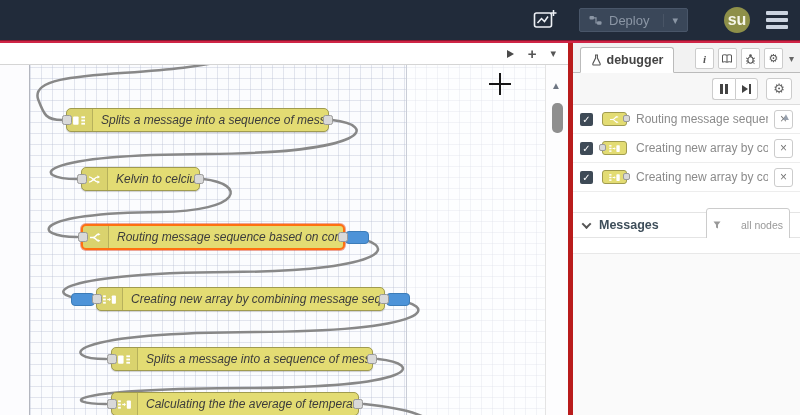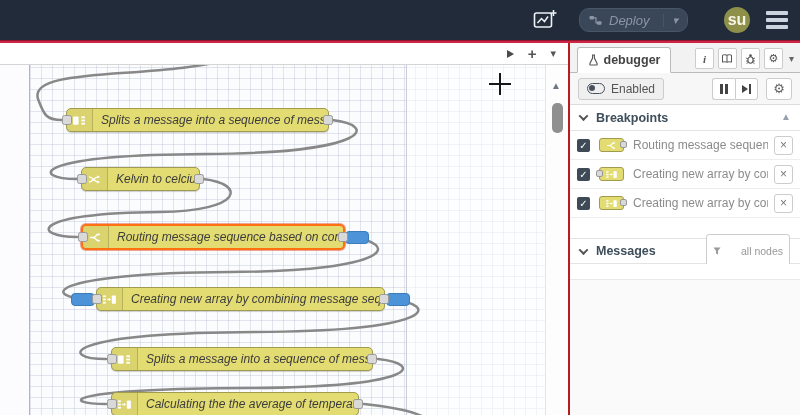--- a/index.html
+++ b/index.html
@@ -2,21 +2,21 @@
 <html style="--header-bg: #212b3a; --accent-red: #cf2446; --node-fill: #e3dc73; --node-border: #a09b4f; --node-sel: #ff7011; --badge: #4d93d8; --avatar: #8e9049;"><head>
 <meta charset="utf-8">
 <style>
   * { margin:0; padding:0; box-sizing:border-box; }
   html,body { width:800px; height:415px; overflow:hidden; font-family:"Liberation Sans", sans-serif; background:#fff; }
   .app { position:relative; width:800px; height:415px; }
 
   
   .header { height:40px; background:var(--header-bg,#212b3a); display:flex; align-items:center; justify-content:flex-end; }
   .flow-icon-btn { width:28px; height:24px; margin-right:20px; display:flex; align-items:center; justify-content:center; }
-  .deploy-btn { height:24px; background:#3a4759; border:1px solid #495669; border-radius:10px; display:flex; align-items:center; padding:0 9px; gap:7px; color:#8b96a5; font-size:13px; margin-right:36px;font-style:italic; }
+  .deploy-btn { height:24px; background:#3a4759; border:1px solid #495669; border-radius:2px; display:flex; align-items:center; padding:0 9px; gap:7px; color:#8b96a5; font-size:13px; margin-right:36px; }
   .deploy-caret { margin-left:7px; padding-left:8px; border-left:1px solid rgba(255,255,255,.08); font-size:11px; color:#8b96a5; }
   .avatar { width:26px; height:26px; border-radius:50%; background:var(--avatar,#8e9049); color:#f6f6e9; font-size:16px; font-weight:bold; display:flex; align-items:center; justify-content:center; margin-right:14px; }
   .burger { display:flex; flex-direction:column; gap:3px; margin-right:10px; padding:2px; }
   .burger i { width:22px; height:4px; background:#ccd4e0; border-radius:1px; display:block; }
   .redline { height:3px; background:linear-gradient(#8e1630 0 1px, var(--accent-red,#cf2446) 1px 100%); }
 
   
   .main { display:flex; height:372px; }
   .canvas-pane { width:568px; position:relative; background:#fff; }
   .tabstrip { height:22px; background:#fff; border-bottom:1px solid #d5d5d5; display:flex; align-items:center; justify-content:flex-end; padding-right:12px; gap:14px; }
@@ -45,21 +45,21 @@
   .port { position:absolute; width:10px; height:10px; background:#d9d9d9; border:1px solid #999; border-radius:2.5px; top:50%; margin-top:-5px; z-index:3; }
   .port-in { left:-5px; } .port-out { right:-5px; }
   .badge { position:absolute; width:24px; height:13px; background:var(--badge,#4d93d8); border:1px solid #3c7cb8; border-radius:4px; top:50%; margin-top:-6.5px; z-index:2; }
   .badge-out { right:-26px; } .badge-in { left:-26px; }
 
   .crosshair { position:absolute; left:478px; top:-3px; width:44px; height:44px; z-index:5; pointer-events:none; }
   .crosshair .h { position:absolute; left:11px; top:21px; width:22px; height:2px; background:#161616; }
   .crosshair .v { position:absolute; left:21px; top:11px; width:2px; height:22px; background:#161616; }
 
   
-  .sidebar { width:232px; border-left:2px solid #b91c1c; display:flex; flex-direction:column; background:#fff; }
+  .sidebar { width:232px; border-left:5px solid #b91c1c; display:flex; flex-direction:column; background:#fff; }
   .sb-tabbar { height:30px; background:#f2f2f2; border-bottom:1px solid #bbb; display:flex; align-items:flex-end; position:relative; }
   .sb-tab { position:absolute; left:7px; bottom:-1px; width:94px; height:26px; background:#fff; border:1px solid #bbb; border-bottom:1px solid #fff; border-radius:3px 3px 0 0; display:flex; align-items:center; justify-content:center; gap:5px; font-size:12.5px; font-weight:bold; color:#444; }
   .sb-tabbtns { position:absolute; right:4px; top:5px; display:flex; gap:4px; align-items:center; }
   .sq-btn { width:19px; height:21px; border:1px solid #ccc; border-radius:2px; background:#fff; color:#555; font-size:11px; display:flex; align-items:center; justify-content:center; }
   .sq-btn.info-b { font-weight:bold; font-style:italic; font-family:"Liberation Serif", serif; }
   .plain-caret { color:#666; font-size:10px; padding:0 2px; }
 
   .sb-toolbar { height:32px; background:#f7f7f7; border-bottom:1px solid #ddd; display:flex; align-items:center; padding:0 8px; }
   .enabled-btn { height:22px; background:#efefef; border:1px solid #ccc; border-radius:3px; display:flex; align-items:center; padding:0 8px; font-size:12px; color:#555; }
   .tgl { width:18px; height:11px; border:1.5px solid #49525c; border-radius:6px; position:relative; margin-right:6px; }
@@ -263,24 +263,20 @@
               <circle cx="5.5" cy="2.6" r="1.3" fill="#555"></circle>
               <path d="M1 5l2 .8 M1 8h2 M1.5 10.6l1.7-1.2 M10 5l-2 .8 M10 8H8 M9.5 10.6 7.8 9.4" stroke="#555" stroke-width="0.9"></path>
             </svg>
           </span>
           <span class="sq-btn">⚙</span>
           <span class="plain-caret">▾</span>
         </div>
       </div>
 
       <div class="sb-toolbar">
-        <div class="enabled-btn">
-          <span class="tgl"></span>
-          <span>Enabled</span>
-        </div>
         <div class="right">
           <div class="btn-group">
             <span class="gbtn">
                 <span class="pp">
                   <i></i>
                   <i></i>
                 </span>
               </span>
             <span class="gbtn">
                 <span class="step">
@@ -289,24 +285,20 @@
                 </span>
               </span>
           </div>
           <span class="gear-btn">⚙</span>
         </div>
       </div>
 
       <div class="sb-content">
         <span class="panel-scroll-up">▲</span>
 
-        <div class="sec">
-          <span class="chev"></span>
-          <span>Breakpoints</span>
-        </div>
         <div id="bp-list">
             <div class="bp-row">
               <span class="cb">✓</span>
               <span class="bp-node">
                 <svg viewBox="0 0 14 12" width="13" height="9">
                   <path d="M1 6h3 M4 6C7.5 6 7.5 2.5 10 2.5 M4 6C7.5 6 7.5 9.5 10 9.5" stroke="#fff" stroke-width="1.5" fill="none"></path>
                   <path d="M9.5 1 12.5 2.5 9.5 4z" fill="#fff"></path>
                   <path d="M9.5 8 12.5 9.5 9.5 11z" fill="#fff"></path>
                 </svg>
                 <span class="bp-port r"></span>

